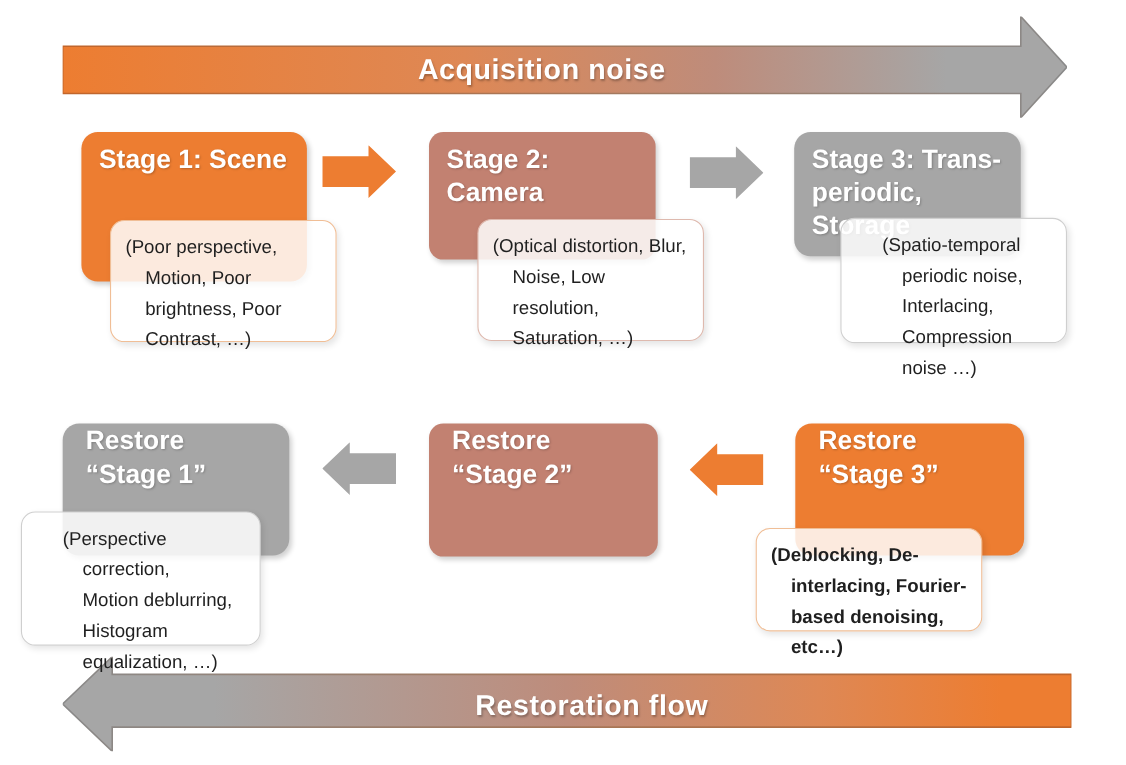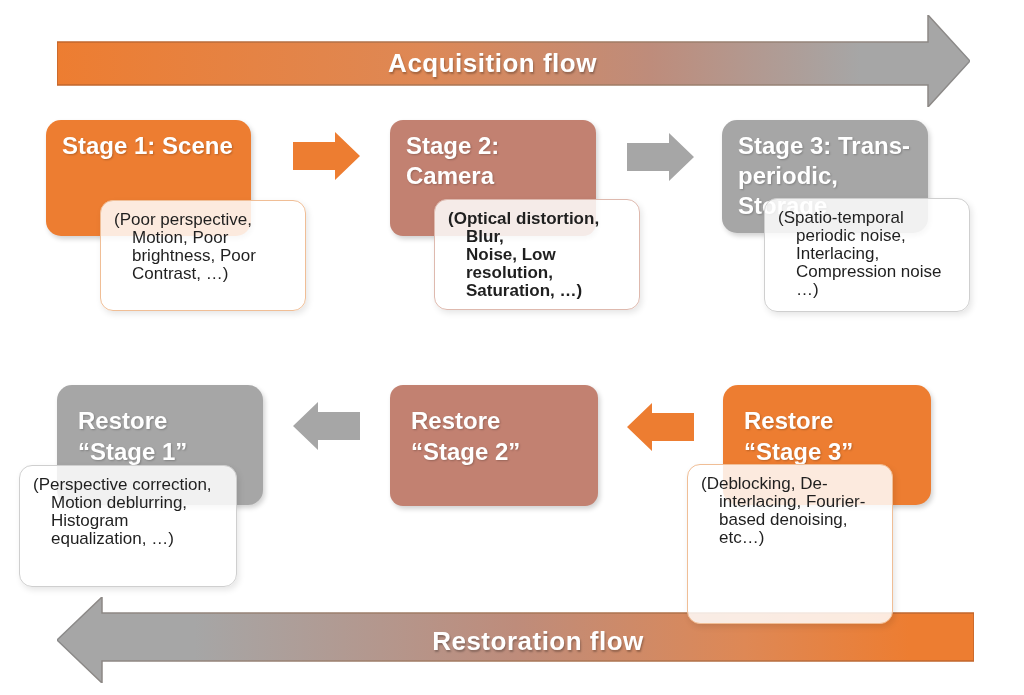--- a/index.html
+++ b/index.html
@@ -40,39 +40,39 @@
   .stage-box.gray   { background: var(--gray,   #A6A6A6); }
   .box-title {
     color: #ffffff;
     font-size: 24px;
     font-weight: bold;
     line-height: 30px;
     padding: 11px 10px 0 16px;
     white-space: pre-line;
     text-shadow: 1px 1px 2px rgba(0,0,0,0.22);
   }
-  .restore .box-title { padding: 20px 10px 0 21px; line-height: 31px; }
+  .restore .box-title { padding: 0 10px 0 21px; line-height: 31px; }
 
   
   .callout {
     position: absolute;
     z-index: 5;
     background: var(--callout_bg, rgba(255,255,255,0.84));
     border-radius: 13px;
     border: 1.6px solid #cccccc;
     box-shadow: 2px 3px 6px rgba(0,0,0,0.10);
     box-sizing: border-box;
   }
   .callout.b-orange { border-color: var(--callout_border_orange, #F0BE96); }
-  .callout.b-rose   { border-color: var(--callout_border_rose,   #DEB9AE); font-weight: bold; }
-  .callout.b-gray   { border-color: var(--callout_border_gray,   #CFCFCF); }
+  .callout.b-rose   { border-color: var(--callout_border_rose,   #DEB9AE); }
+  .callout.b-gray   { border-color: var(--callout_border_gray,   #CFCFCF); padding-left: 24px; }
   .callout-text {
     color: var(--ink, #1F1F1F);
     font-size: 17px;
-    line-height: 18px;
+    line-height: 28px;
     padding: 10px 8px 8px 31px;
     text-indent: -18px;
     white-space: pre-line;
   }
 
   
   .mini-arrow { position: absolute; z-index: 2; }
 </style>
 </head>
 <body>
@@ -88,23 +88,23 @@
         <stop offset="0.88" stop-color="#A6A6A6"></stop>
         <stop offset="1" stop-color="#A6A6A6"></stop>
       </linearGradient>
       <linearGradient id="gtopStroke" x1="0" y1="0" x2="1" y2="0">
         <stop offset="0" stop-color="#C2652A"></stop>
         <stop offset="1" stop-color="#8A8A8A"></stop>
       </linearGradient>
     </defs>
     <polygon points="0,27 871,27 871,0 913,46 871,92 871,70 0,70" fill="url(#gtop)" stroke="url(#gtopStroke)" stroke-width="1.5"></polygon>
   </svg>
-  <div class="banner-label" style="left:57px; top:42px; width:871px; height:43px;">Acquisition flow</div>
+  <div class="banner-label" style="left:57px; top:42px; width:871px; height:43px;">Acquisition noise</div>
 
-  <div class="stage-box orange" style="left:46px; top:120px; width:205px; height:116px;">
+  <div class="stage-box orange" style="left:74px; top:120px; width:205px; height:136px;">
     <div class="box-title">Stage 1: Scene</div>
   </div>
 
   <svg class="mini-arrow" style="left:293px; top:132px;" width="67" height="48" viewBox="0 0 67 48">
     <polygon points="0,10 42,10 42,0 67,24 42,48 42,38 0,38" fill="#ED7D31"></polygon>
   </svg>
 
   <div class="stage-box rose" style="left:390px; top:120px; width:206px; height:116px;">
     <div class="box-title">Stage 2: Camera</div>
   </div>
@@ -159,21 +159,21 @@
     <div class="box-title">Restore
 “Stage 3”</div>
   </div>
 
   <div class="callout b-gray" style="left:19px; top:465px; width:218px; height:122px;">
     <div class="callout-text">(Perspective correction,
 Motion deblurring,
 Histogram
 equalization, …)</div>
   </div>
-  <div class="callout b-orange" style="left:687px; top:464px; width:206px; height:160px;">
+  <div class="callout b-orange" style="left:687px; top:480px; width:206px; height:94px;font-weight:bold;">
     <div class="callout-text">(Deblocking, De-
 interlacing, Fourier-
 based denoising,
 etc…)</div>
   </div>
 
   <svg class="banner-arrow" style="left:57px; top:597px;" width="917" height="86" viewBox="0 0 917 86">
     <defs>
       <linearGradient id="gbot" x1="0" y1="0" x2="1" y2="0">
         <stop offset="0" stop-color="#A6A6A6"></stop>

